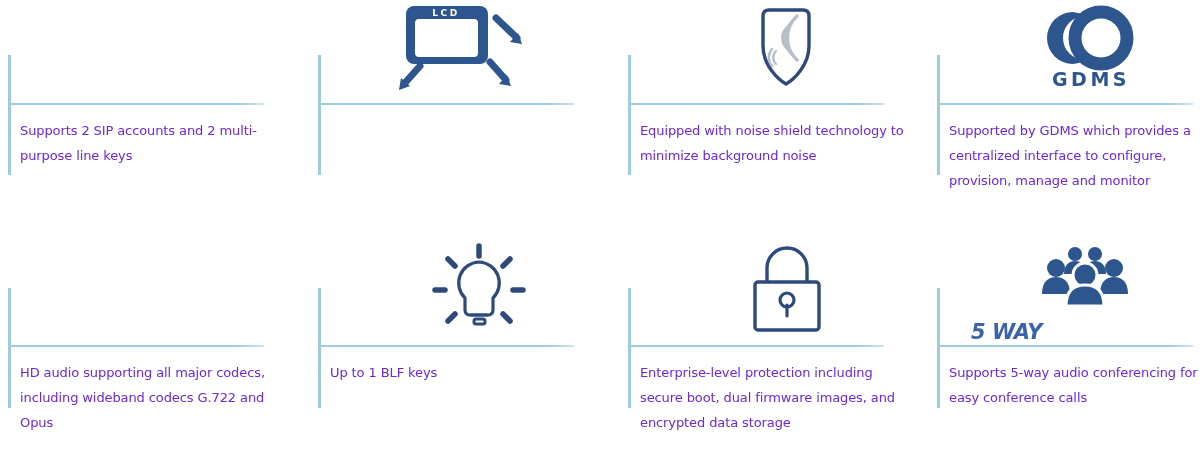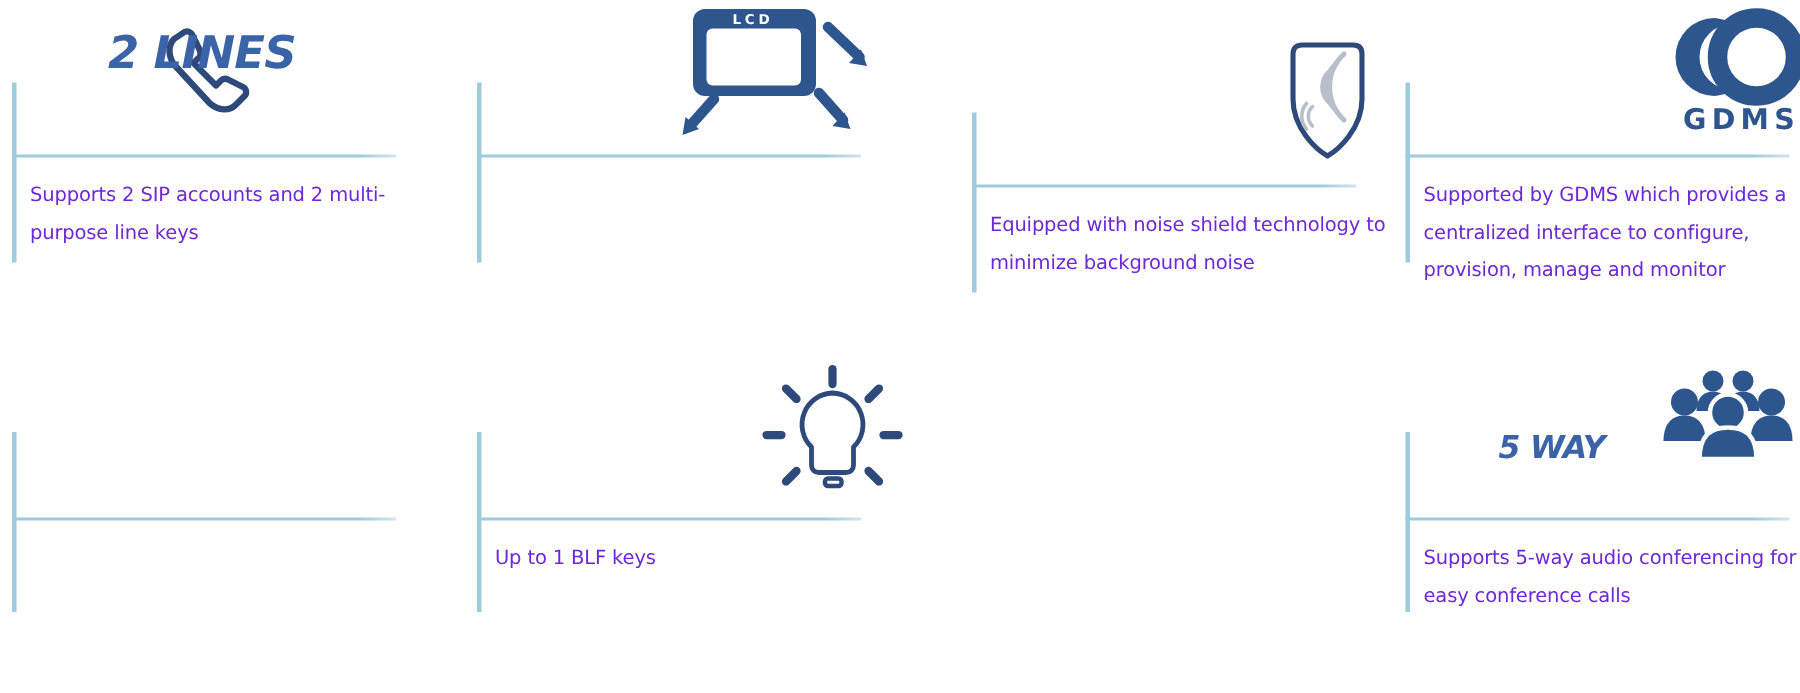--- a/index.html
+++ b/index.html
@@ -18,35 +18,35 @@
     height: 462px;
   }
 
   
   .card {
     position: absolute;
     width: 300px;
   }
   .card.col0 { left: 0px; }
   .card.col1 { left: 310px; }
-  .card.col2 { left: 640px; margin-top: 20px; }
+  .card.col2 { left: 620px; }
   .card.col3 { left: 929px; }
   .card.row0 { top: 0px;   height: 240px; }
   .card.row1 { top: 240px; height: 222px; }
 
   
   .icon-area {
     position: absolute;
     left: 8px;
     top: 0px;
     width: 292px;
     height: 96px;
     display: flex;
     align-items: center;
-    justify-content: flex-end;
+    justify-content: center;
     padding-left: 10px;
   }
   .card.row1 .icon-area { height: 100px; }
 
   
   .spine {
     position: absolute;
     left: 8px;
     top: 55px;
     width: 3px;
@@ -95,27 +95,20 @@
   }
 </style>
 </head>
 <body>
 
 <div class="grid">
 
   <div class="card col0 row0">
     <div class="spine"></div>
     <div class="divider"></div>
-    <div class="icon-area">
-      <svg class="ico" width="200" height="72" viewBox="0 0 200 72">
-        <path d="M16 14 C12 18, 12 25, 16 31 L40 57 C46 62, 53 62, 57 58 L63 52 C65 50, 64 47, 62 46 L52 41
-                 C50 40, 48 41, 47 42 L44 45 L29 30 L32 27 C34 26, 34 23, 33 21 L28 11 C27 9, 24 8, 22 10 Z" fill="none" stroke="#2d4a7a" stroke-width="4.2" stroke-linejoin="round"></path>
-      </svg>
-      <span class="label-bold" style="font-size:30px; position:absolute; left:64px; top:18px;">2 LINES</span>
-    </div>
     <div class="desc">Supports 2 SIP accounts and 2 multi-purpose line keys</div>
   </div>
 
   <div class="card col1 row0">
     <div class="spine"></div>
     <div class="divider"></div>
     <div class="icon-area">
       <svg class="ico" width="170" height="96" viewBox="0 0 170 96">
         <rect x="22" y="6" width="82" height="58" rx="8" fill="#2d558e"></rect>
         <rect x="31" y="19" width="63" height="38" rx="4" fill="#ffffff"></rect>
@@ -158,20 +151,21 @@
         <circle cx="72" cy="36" r="26" fill="none" stroke="#2d558e" stroke-width="13"></circle>
         <text x="62" y="84" text-anchor="middle" fill="#2d558e" font-family="DejaVu Sans, sans-serif" font-size="19" font-weight="bold" letter-spacing="3.5">GDMS</text>
       </svg>
     </div>
     <div class="desc">Supported by GDMS which provides a centralized interface to configure, provision, manage and monitor</div>
   </div>
 
   <div class="card col0 row1">
     <div class="spine"></div>
     <div class="divider"></div>
+    <div class="desc">HD audio supporting all major codecs, including wideband codecs G.722 and Opus</div>
   </div>
 
   <div class="card col1 row1">
     <div class="spine"></div>
     <div class="divider"></div>
     <div class="icon-area">
       <svg class="ico" width="110" height="96" viewBox="0 0 110 96" style="margin-left:20px;">
         <path d="M55 20 A21 21 0 0 0 41 56 L41 68 C41 71, 43 73, 46 73 L64 73 C67 73, 69 71, 69 68 L69 56
                  A21 21 0 0 0 55 20 Z" fill="none" stroke="#2d4a7a" stroke-width="3.2" stroke-linejoin="round"></path>
         <path d="M47 73 L63 73" stroke="#2d4a7a" stroke-width="3.2" stroke-linecap="round"></path>
@@ -183,38 +177,51 @@
           <path d="M79 24 L86 17"></path>
           <path d="M24 79 L31 72"></path>
           <path d="M31 24 L24 17"></path>
           <path d="M86 79 L79 72"></path>
         </g>
       </svg>
     </div>
     <div class="desc">Up to 1 BLF keys</div>
   </div>
 
+  <div class="card col2 row1">
+    <div class="spine"></div>
+    <div class="divider"></div>
+    <div class="icon-area">
+      <svg class="ico" width="100" height="96" viewBox="0 0 100 96" style="margin-left:14px;">
+        <path d="M31 40 L31 26 A20 20 0 0 1 71 26 L71 40" fill="none" stroke="#2d4a7a" stroke-width="3.4" stroke-linejoin="round"></path>
+        <rect x="19" y="40" width="64" height="48" rx="3" fill="none" stroke="#2d4a7a" stroke-width="3.4"></rect>
+        <circle cx="51" cy="58" r="7" fill="none" stroke="#2d4a7a" stroke-width="3.2"></circle>
+        <path d="M51 63 L51 74" stroke="#2d4a7a" stroke-width="3.2" stroke-linecap="round"></path>
+      </svg>
+    </div>
+    <div class="desc">Enterprise-level protection including secure boot, dual firmware images, and encrypted data storage</div>
+  </div>
 
   <div class="card col3 row1">
     <div class="spine"></div>
     <div class="divider"></div>
     <div class="icon-area">
       <svg class="ico" width="130" height="96" viewBox="0 0 130 96" style="margin-left:18px;">
 
         <circle cx="43" cy="12" r="7" fill="#2d558e"></circle>
         <path d="M32 32 C32 23, 37 19, 43 19 C49 19, 54 23, 54 32 Z" fill="#2d558e"></path>
         <circle cx="63" cy="12" r="7" fill="#2d558e"></circle>
         <path d="M52 32 C52 23, 57 19, 63 19 C69 19, 74 23, 74 32 Z" fill="#2d558e"></path>
 
         <circle cx="24" cy="26" r="9" fill="#2d558e"></circle>
         <path d="M10 52 C10 40, 16 35, 24 35 C32 35, 38 40, 38 52 Z" fill="#2d558e"></path>
         <circle cx="82" cy="26" r="9" fill="#2d558e"></circle>
         <path d="M68 52 C68 40, 74 35, 82 35 C90 35, 96 40, 96 52 Z" fill="#2d558e"></path>
 
         <circle cx="53" cy="33" r="12" fill="#2d558e" stroke="#ffffff" stroke-width="3"></circle>
         <path d="M34 64 C34 48, 42 43, 53 43 C64 43, 72 48, 72 64 Z" fill="#2d558e" stroke="#ffffff" stroke-width="3"></path>
       </svg>
-      <span class="label-bold" style="font-size:21px; position:absolute; left:34px; top:46px;margin-left:28px;">5 WAY</span>
+      <span class="label-bold" style="font-size:21px; position:absolute; left:34px; top:80px;">5 WAY</span>
     </div>
     <div class="desc">Supports 5-way audio conferencing for easy conference calls</div>
   </div>
 
 </div>
 
 </body></html>

